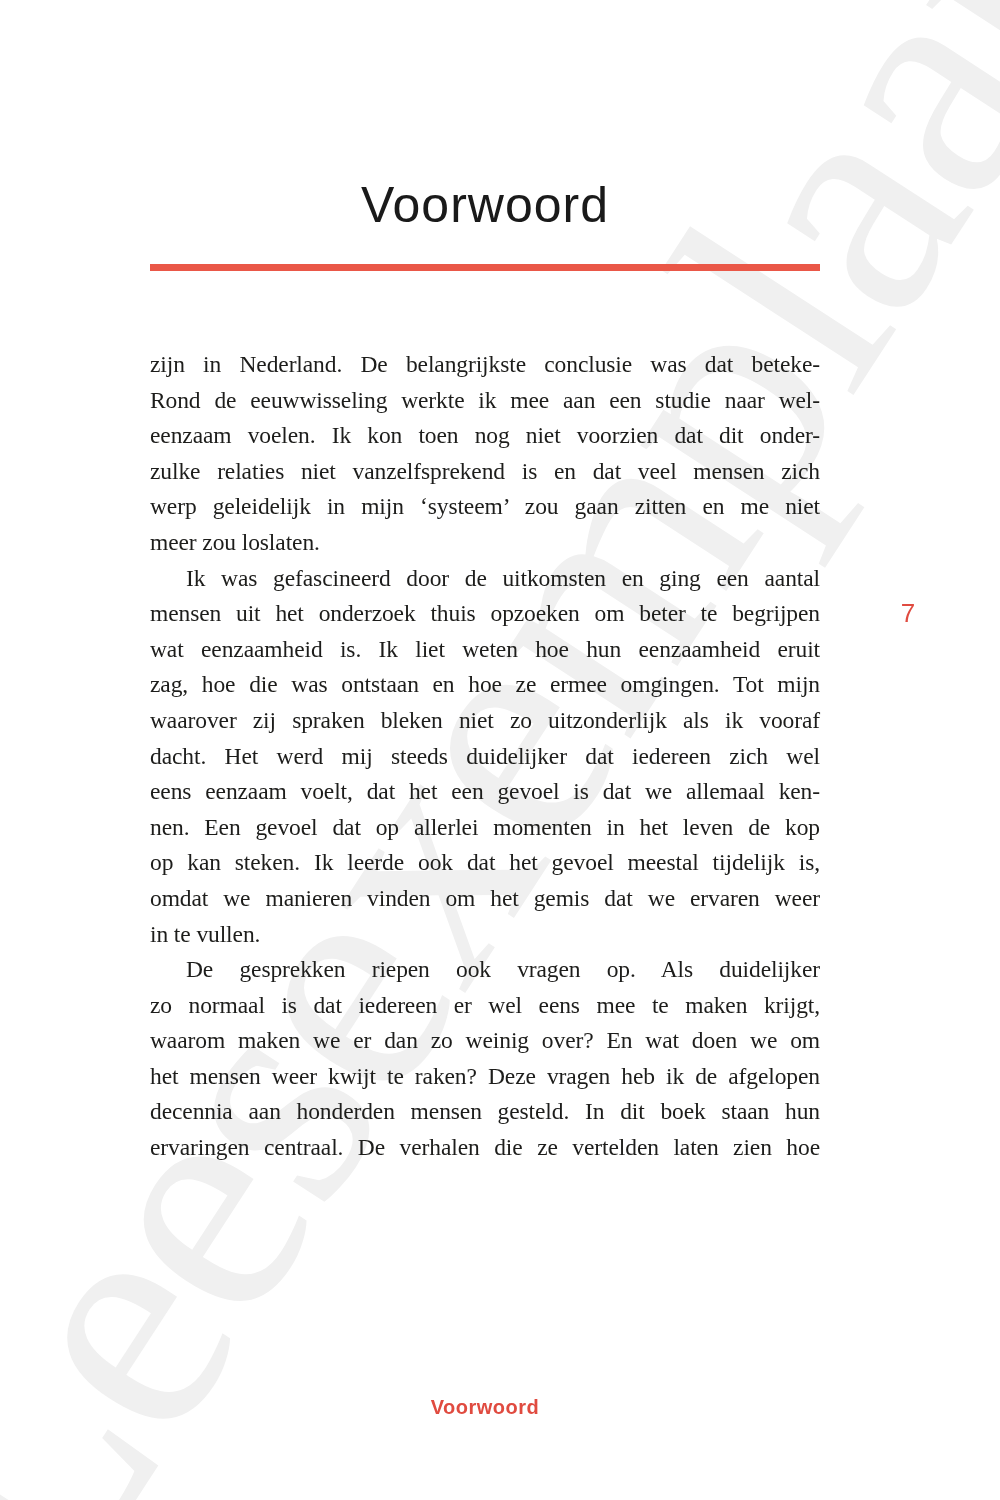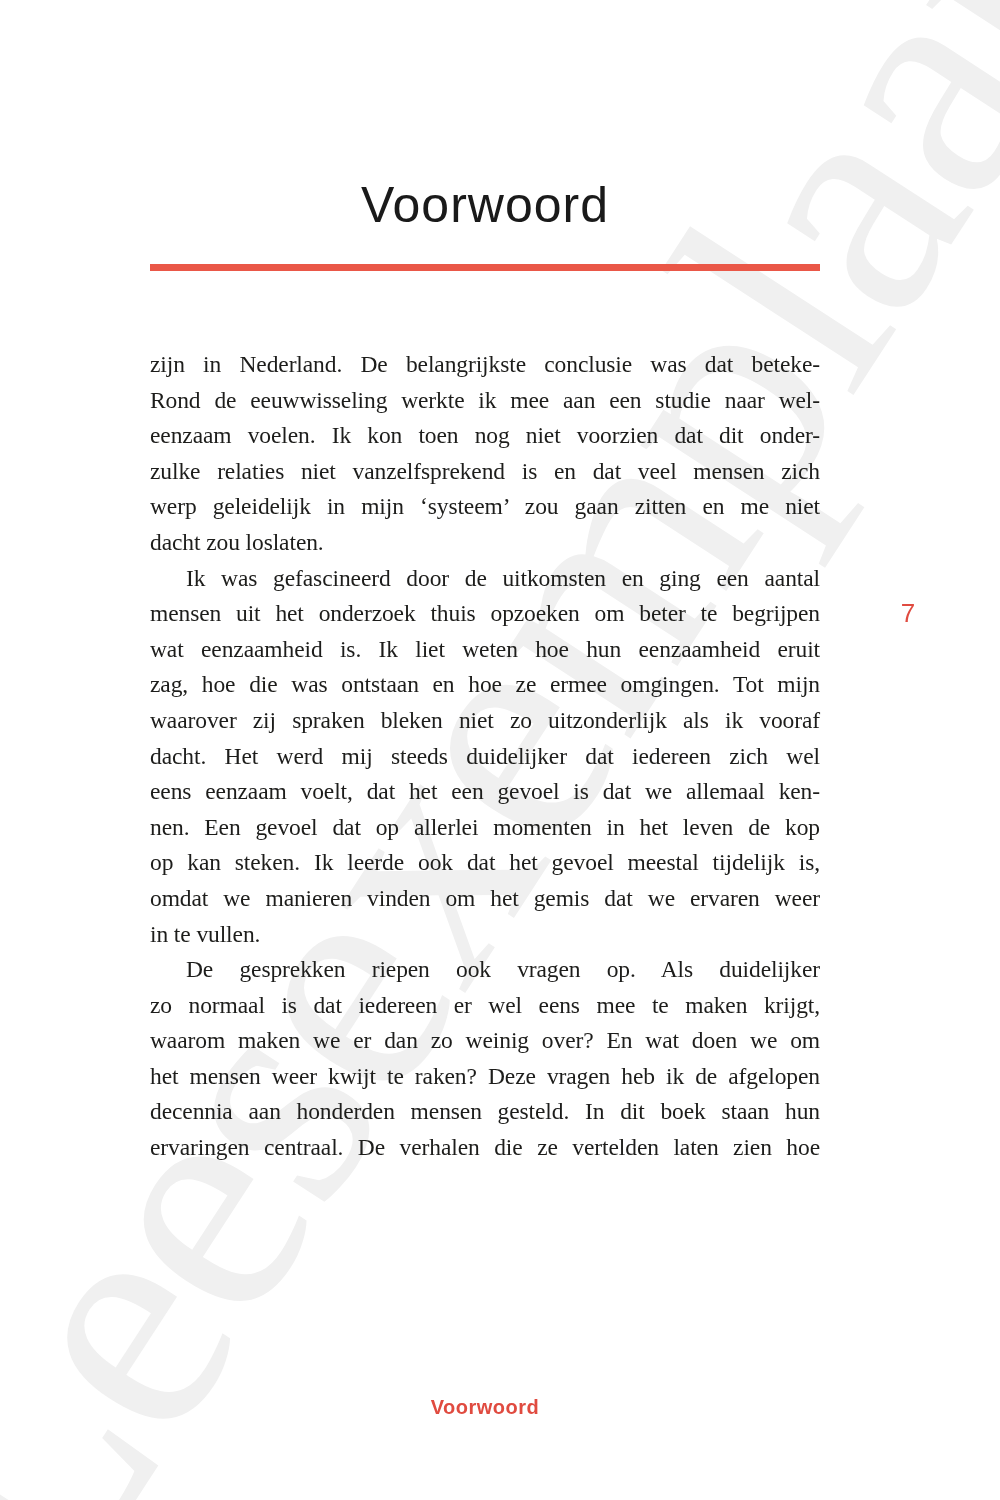--- a/index.html
+++ b/index.html
@@ -110,21 +110,21 @@
 
   <div class="rule"></div>
 
   <div class="body-text" id="body-text">
       <div>
         <div class="line">zijn in Nederland. De belangrijkste conclusie was dat beteke-</div>
         <div class="line">Rond de eeuwwisseling werkte ik mee aan een studie naar wel-</div>
         <div class="line">eenzaam voelen. Ik kon toen nog niet voorzien dat dit onder-</div>
         <div class="line">zulke relaties niet vanzelfsprekend is en dat veel mensen zich</div>
         <div class="line">werp geleidelijk in mijn ‘systeem’ zou gaan zitten en me niet</div>
-        <div class="line lastline">dacht zou loslaten.</div>
+        <div class="line lastline">meer zou loslaten.</div>
       </div>
       <div>
         <div class="line indent">Ik was gefascineerd door de uitkomsten en ging een aantal</div>
         <div class="line">mensen uit het onderzoek thuis opzoeken om beter te begrijpen</div>
         <div class="line">wat eenzaamheid is. Ik liet weten hoe hun eenzaamheid eruit</div>
         <div class="line">zag, hoe die was ontstaan en hoe ze ermee omgingen. Tot mijn</div>
         <div class="line">waarover zij spraken bleken niet zo uitzonderlijk als ik vooraf</div>
         <div class="line">dacht. Het werd mij steeds duidelijker dat iedereen zich wel</div>
         <div class="line">eens eenzaam voelt, dat het een gevoel is dat we allemaal ken-</div>
         <div class="line">nen. Een gevoel dat op allerlei momenten in het leven de kop</div>

